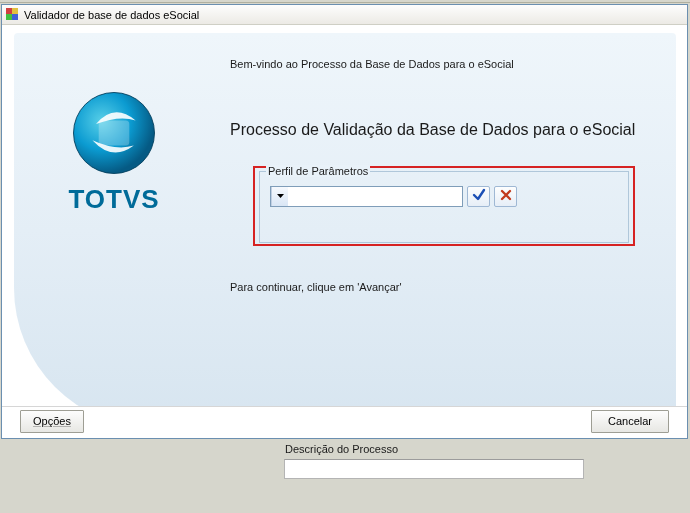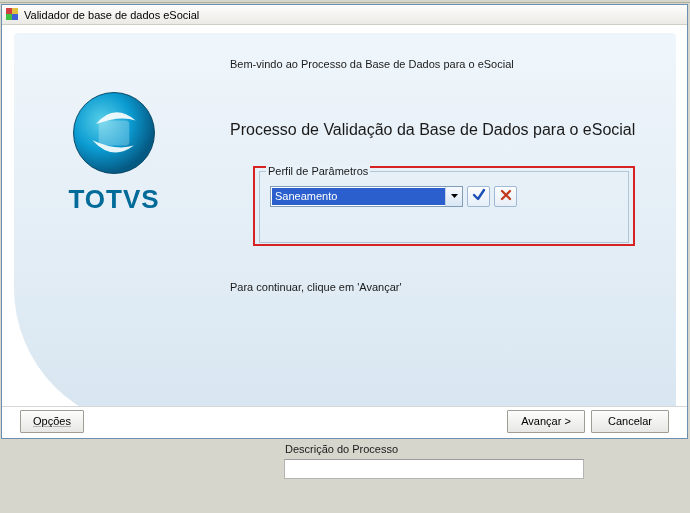--- a/index.html
+++ b/index.html
@@ -300,21 +300,20 @@
 
       <div class="welcome">Bem-vindo ao Processo da Base de Dados para o eSocial</div>
       <div class="process-text">Processo de Validação da Base de Dados para o eSocial</div>
 
       <div class="params-wrap">
         <div class="params-group">
           <div class="params-legend">Perfil de Parâmetros</div>
 
           <div class="combo-row">
             <div class="combo">
-              <div class="combo-selected">Saneamento</div>
               <div class="combo-arrow">
                 <svg width="7" height="4" viewBox="0 0 7 4">
                     <path d="M0 0 L7 0 L3.5 4 Z" fill="#000"></path>
                   </svg>
               </div>
             </div>
 
             <div class="icon-btn">
               <span>
                 <svg width="14" height="14" viewBox="0 0 14 14">
@@ -336,18 +335,17 @@
       </div>
 
       <div class="continue-text">Para continuar, clique em 'Avançar'</div>
     </div>
 
     <div class="desc-label">Descrição do Processo</div>
     <input class="desc-input" type="text" value="" style="">
 
     <div class="button-row">
       <div class="btn btn-opcoes">Opções</div>
-      <div class="btn btn-avancar">Avançar  &gt;</div>
       <div class="btn btn-cancel">Cancelar</div>
     </div>
 
   </div>
 </div>
 
 </body></html>

